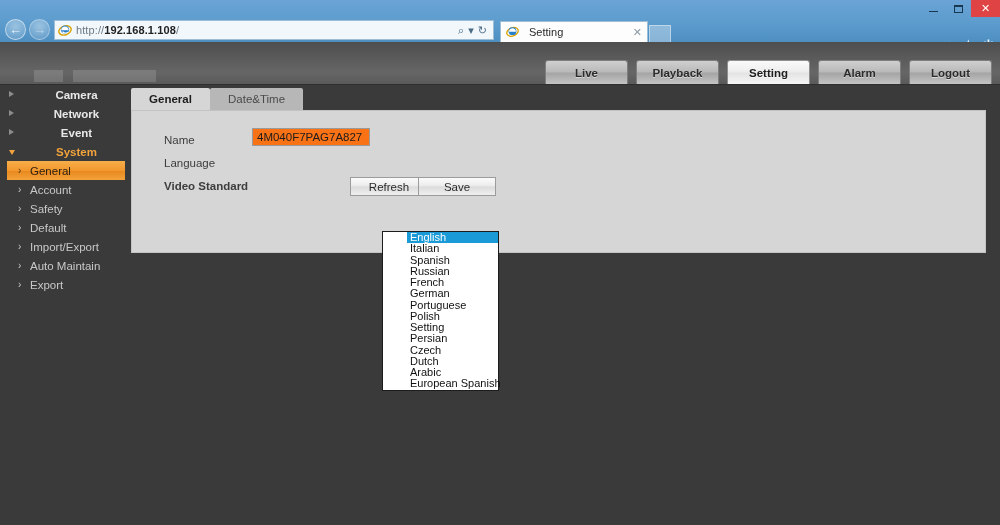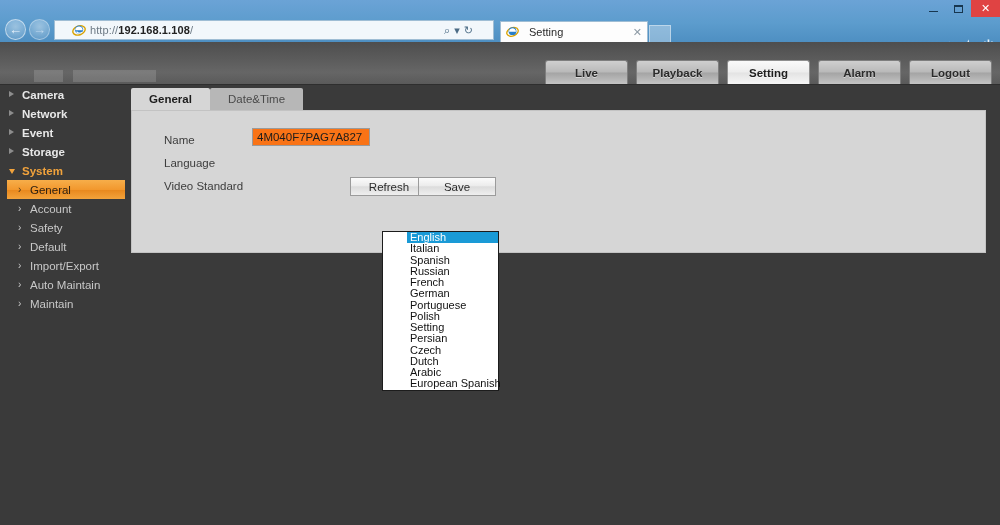--- a/index.html
+++ b/index.html
@@ -35,21 +35,21 @@
     background: radial-gradient(circle at 50% 35%, rgba(255,255,255,.40), rgba(255,255,255,.06));
     display:flex; align-items:center; justify-content:center;
     color:#e9f3fb; font-size:13px; line-height:1;
   }
   .navbtn.back { left:5px; }
   .navbtn.fwd  { left:29px; color:#bed9ee; border-color:rgba(255,255,255,.35); }
 
   .addressbar {
     position:absolute; left:54px; top:3px; width:440px; height:20px;
     background:#f2f7fb; border:1px solid #9fbdd4;
-    display:flex; align-items:center; padding:0 17px;
+    display:flex; align-items:center; padding:0 3px;
   }
   .ie-logo {
     width:14px; height:14px; flex:0 0 14px; position:relative; margin-right:4px;
   }
   .ie-logo svg { display:block; }
   .url { font-size:11px; color:#6d7a85; white-space:nowrap; letter-spacing:.1px; }
   .url b { color:#222; font-weight:bold; }
   .addr-tools { margin-left:auto; display:flex; align-items:center; gap:4px; padding-right:3px; }
   .addr-tools span { color:#4b6b85; font-size:11px; }
 
@@ -94,21 +94,21 @@
 
   
   .app-body { position:absolute; left:0; top:85px; width:1000px; height:440px; background:#3a3a3a; }
 
   
   .sidebar { position:absolute; left:0; top:0; width:131px; height:440px; background:#3a3a3a; }
   .menu-item {
     position:relative; height:19px; display:flex; align-items:center;
     padding-left:22px; font-size:11.5px; white-space:nowrap;
   }
-  .menu-item.level1 { font-weight:bold; color:#e8e8e8; margin-top:0; }
+  .menu-item.level1 { font-weight:bold; color:#e8e8e8; margin-top:0;justify-content:center; }
   .menu-item.level1 .arrow {
     position:absolute; left:9px; top:50%; margin-top:-3.5px;
     width:0; height:0; border-left:5px solid #8d8d8d;
     border-top:3.5px solid transparent; border-bottom:3.5px solid transparent;
   }
   .menu-item.level1.open { color:#f2a33c; }
   .menu-item.level1.open .arrow {
     border-left:3.5px solid transparent; border-right:3.5px solid transparent;
     border-top:5px solid #f2a33c; border-bottom:none; margin-top:-2px;
   }
@@ -137,21 +137,21 @@
 
   .panel {
     position:absolute; left:0; top:25px; width:855px; height:143px;
     background:#d6d6d6; border:1px solid #c3c3c3;padding-left:20px;
   }
   .field-label {
     position:absolute; font-size:11.5px; color:#3d3d3d; white-space:nowrap;
   }
   .lbl-name { left:32px; top:23px; }
   .lbl-lang { left:32px; top:46px; }
-  .lbl-video { left:32px; top:69px; }
+  .lbl-video { left:32px; top:69px;font-weight:bold; }
 
   .name-input {
     position:absolute; left:120px; top:17px; width:118px; height:18px;
     background:#f97316; border:1px solid #9a9a9a;
     font-family:"Liberation Sans", sans-serif; font-size:11.5px; color:#1c1c1c;
     padding:0 4px;
   }
 
   .btn {
     position:absolute; top:66px; width:78px; height:19px;
@@ -257,24 +257,20 @@
         <span>Camera</span>
       </div>
       <div class="menu-item level1">
         <span class="arrow"></span>
         <span>Network</span>
       </div>
       <div class="menu-item level1">
         <span class="arrow"></span>
         <span>Event</span>
       </div>
-      <div class="menu-item level1">
-        <span class="arrow"></span>
-        <span>Storage</span>
-      </div>
       <div class="menu-item level1 open">
         <span class="arrow"></span>
         <span>System</span>
       </div>
       <div class="menu-item level2 selected">
         <span class="chev">›</span>
         <span>General</span>
       </div>
       <div class="menu-item level2">
         <span class="chev">›</span>
@@ -291,21 +287,21 @@
       <div class="menu-item level2">
         <span class="chev">›</span>
         <span>Import/Export</span>
       </div>
       <div class="menu-item level2">
         <span class="chev">›</span>
         <span>Auto Maintain</span>
       </div>
       <div class="menu-item level2">
         <span class="chev">›</span>
-        <span>Maintain</span>
+        <span>Export</span>
       </div>
     </div>
 
   <div class="content">
 
     <div class="tabbar" id="content-tabs">
         <div class="c-tab active first">General</div>
         <div class="c-tab">Date&amp;Time</div>
       </div>
 

